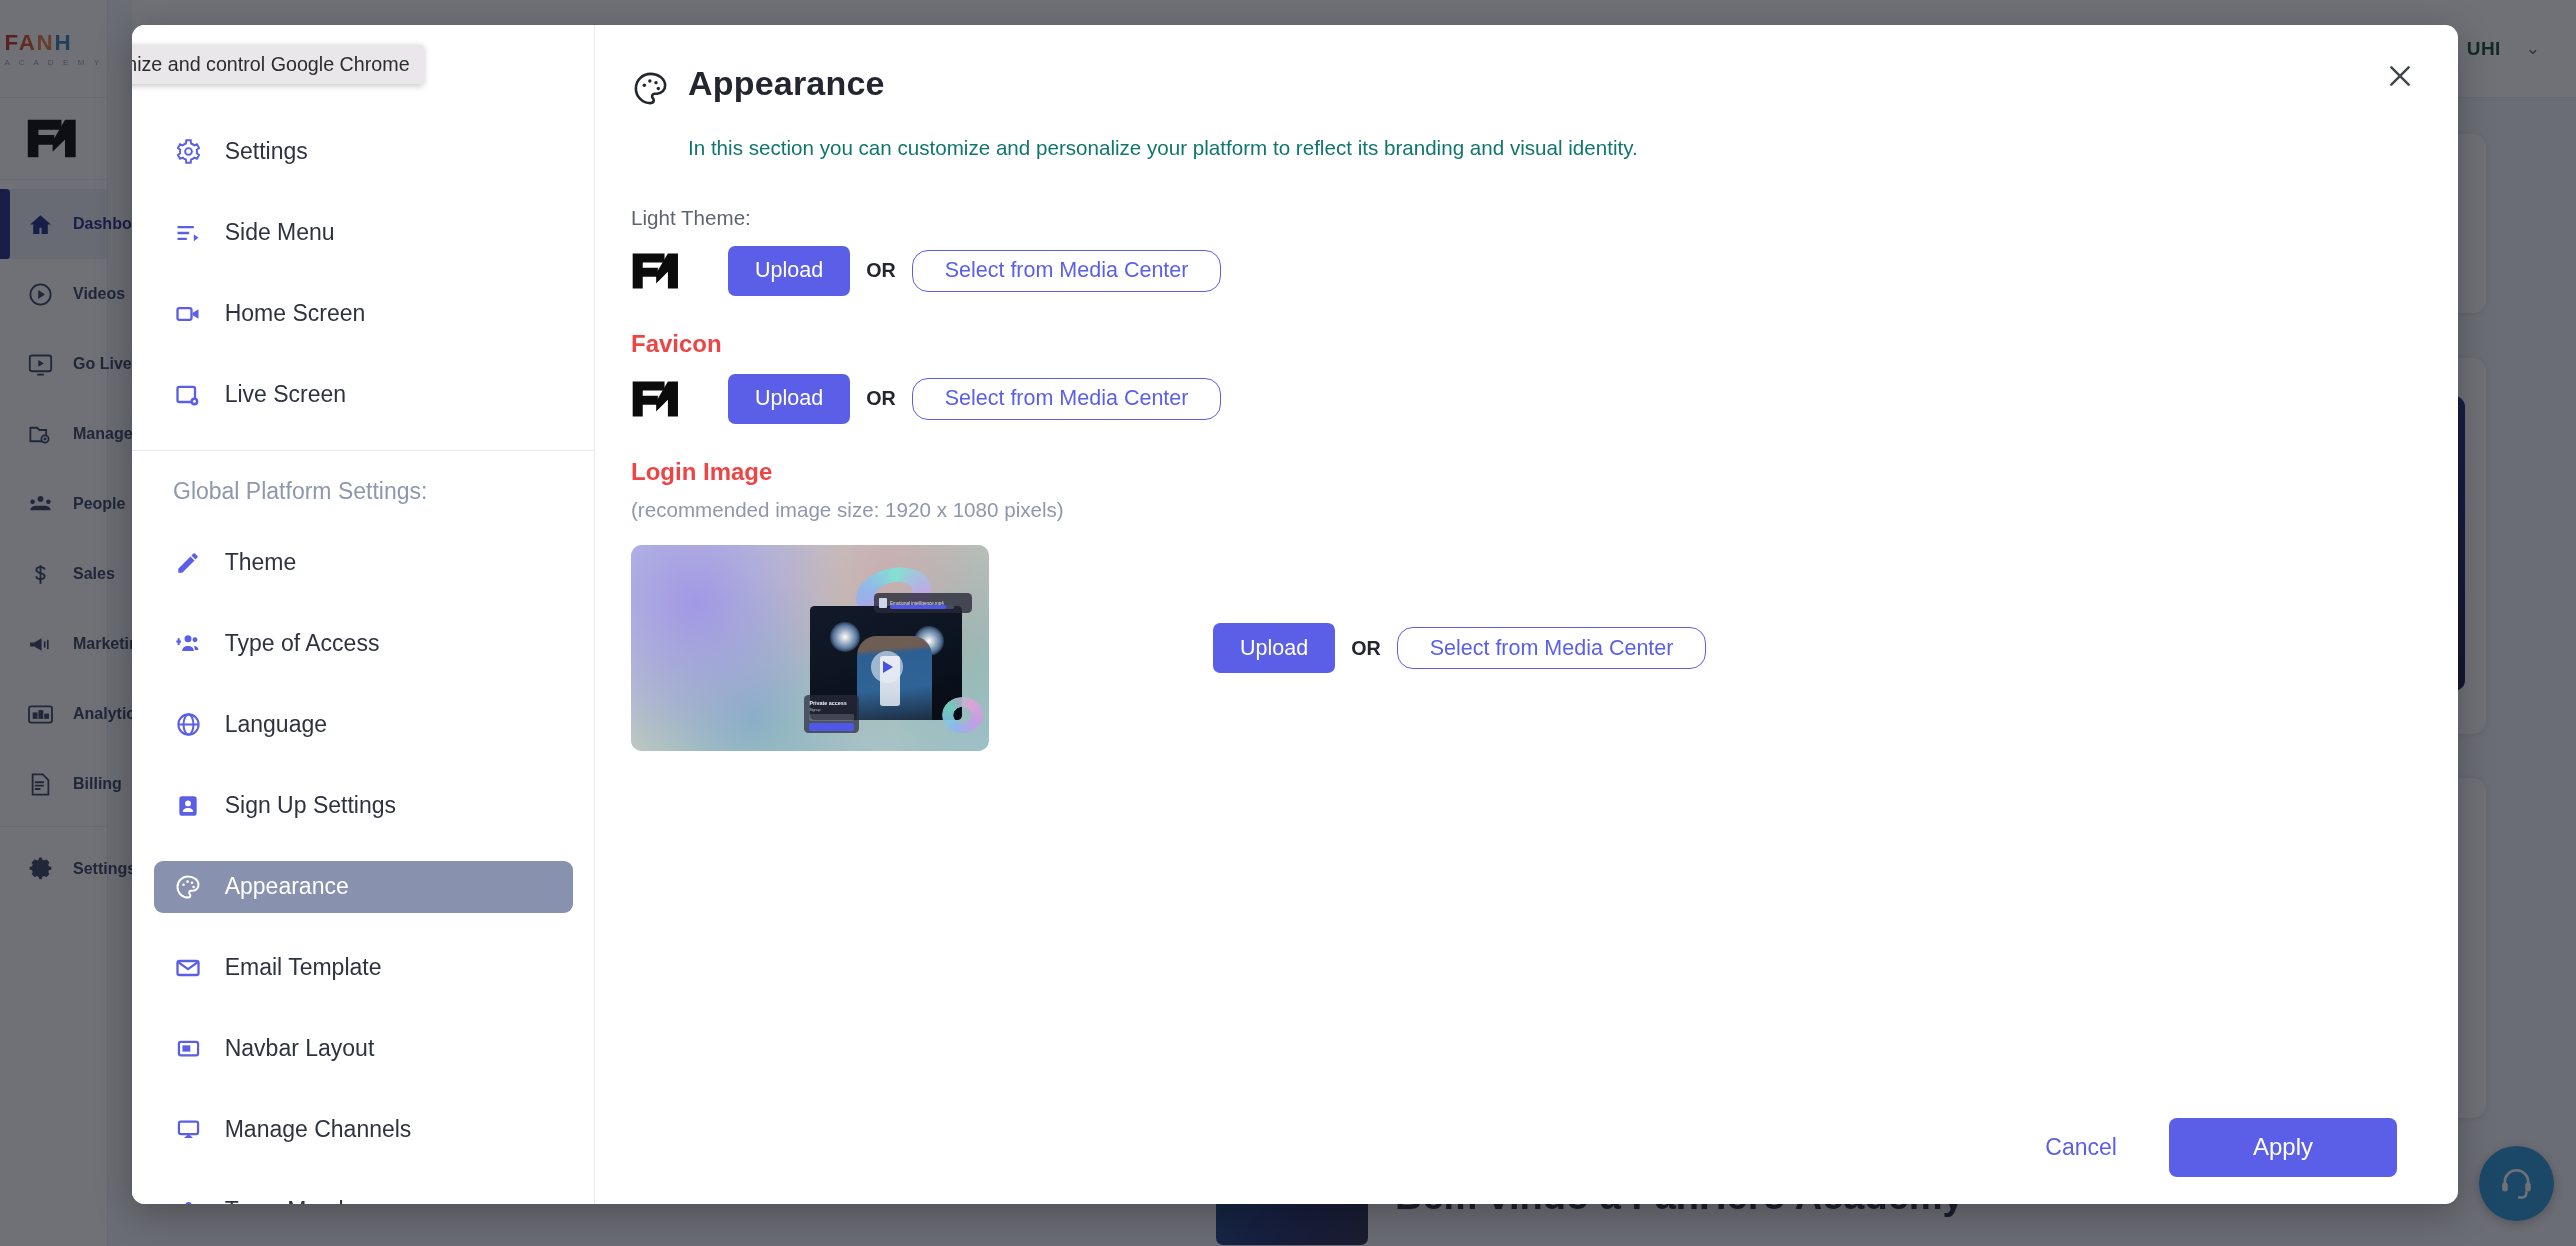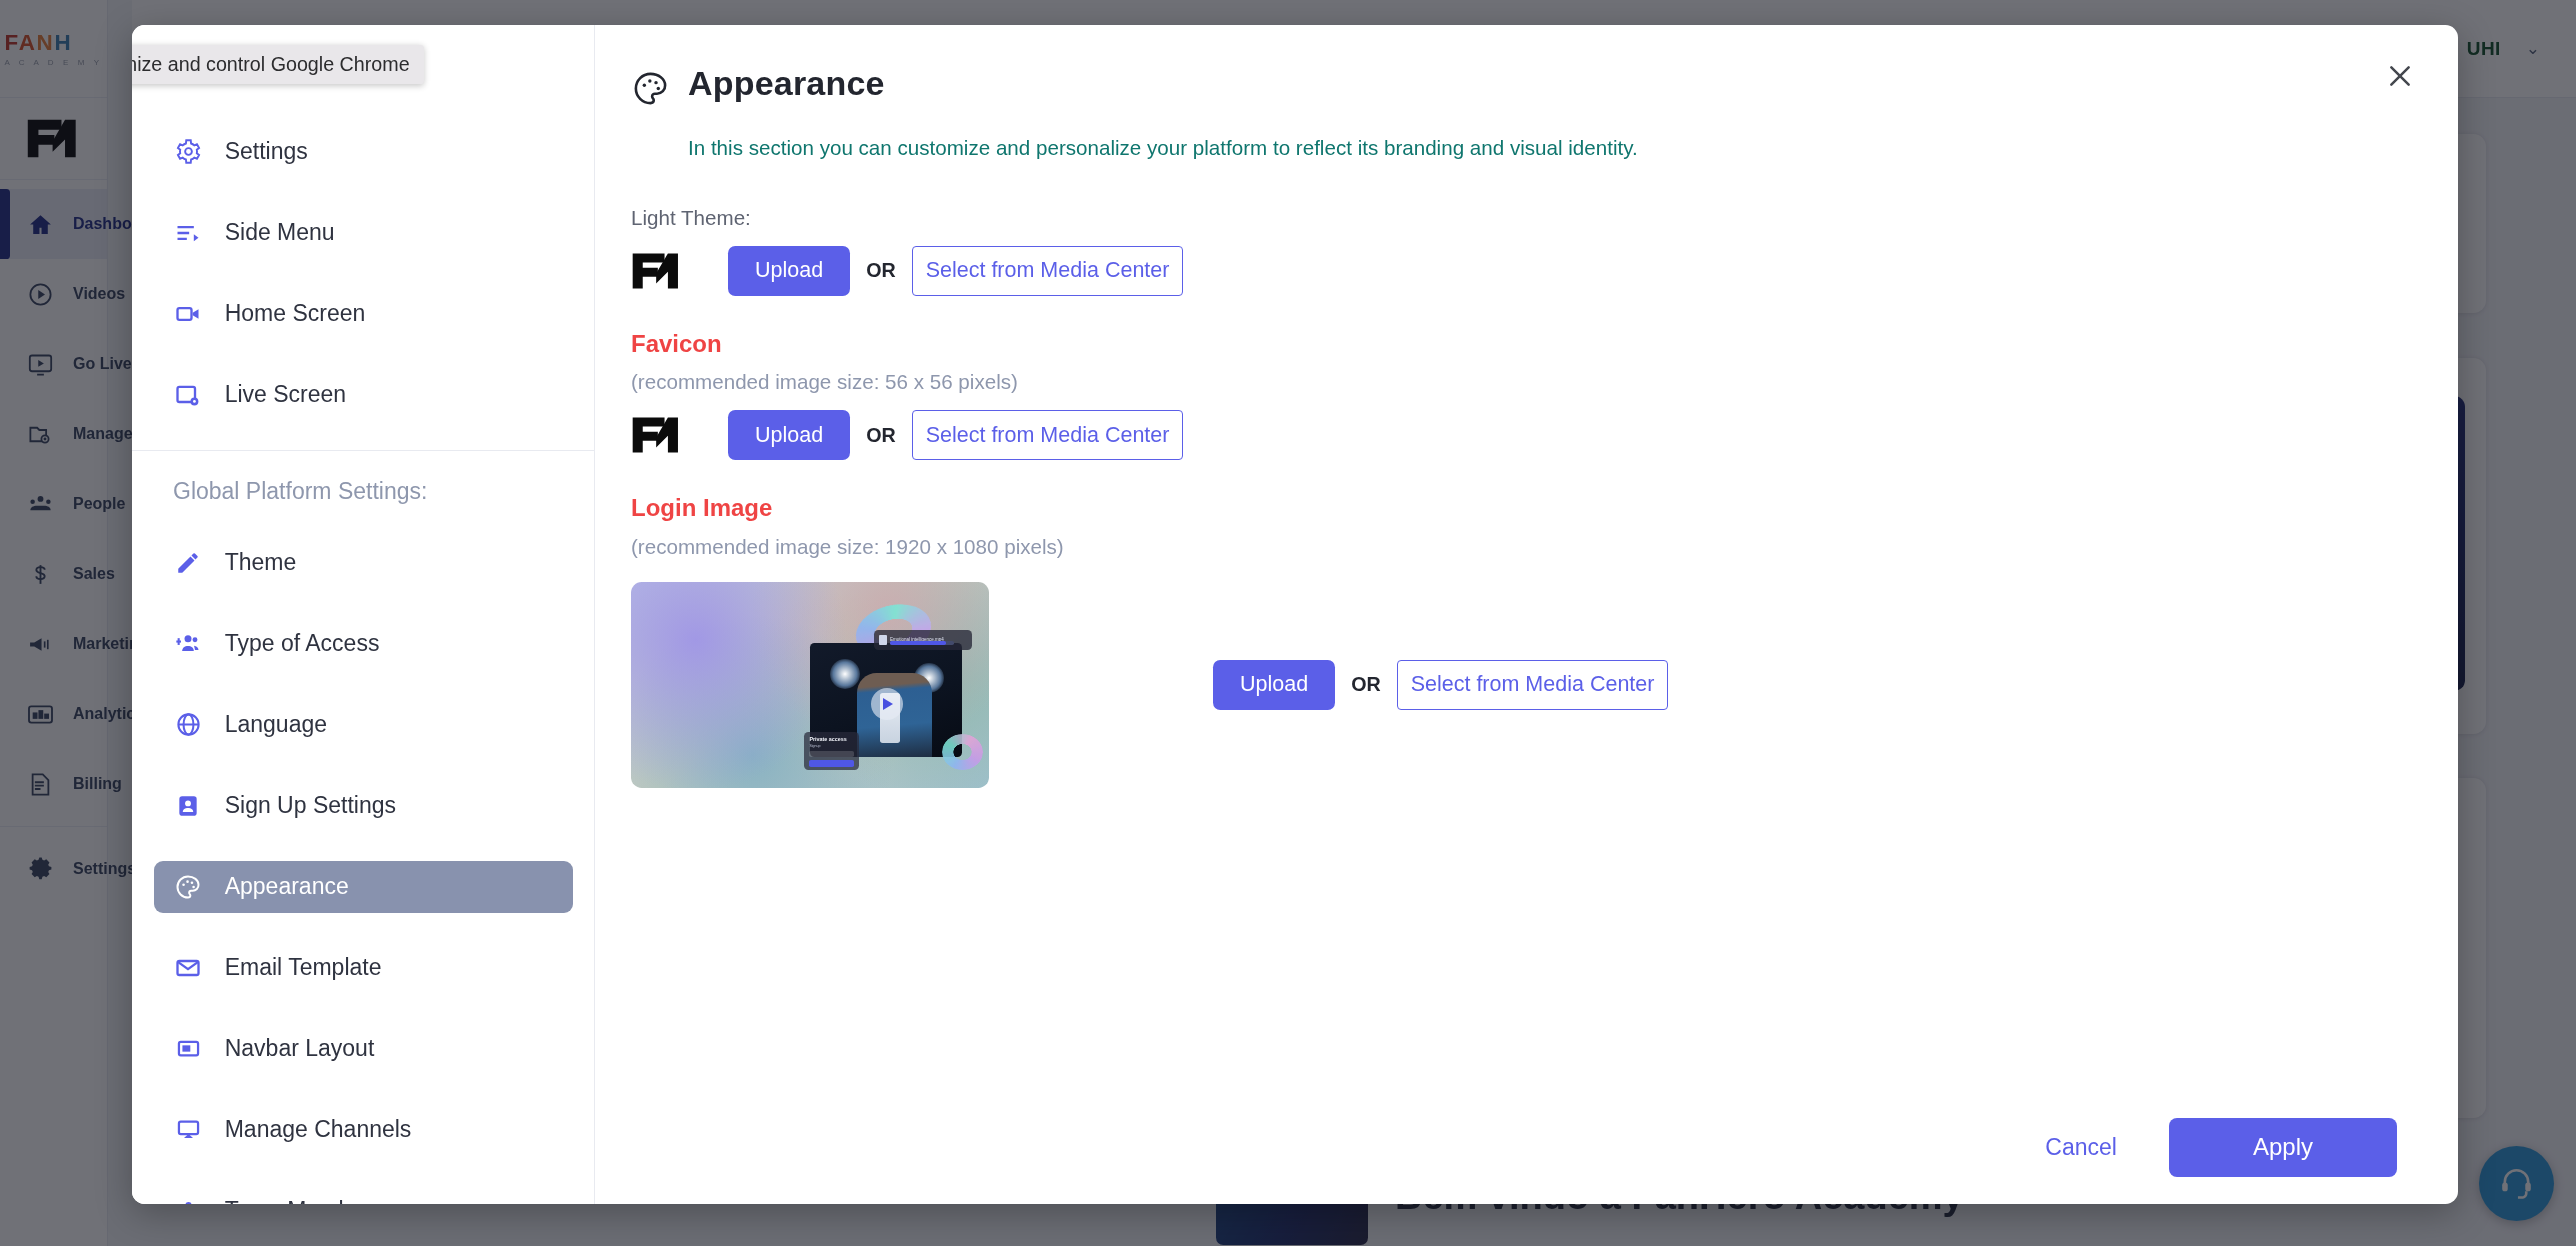--- a/index.html
+++ b/index.html
@@ -165,21 +165,21 @@
   .upload-row { display: flex; align-items: center; gap: 0; margin-top: 16px; }
   .thumb-mark { width: 97px; flex: none; display: flex; align-items: center; justify-content: flex-start; }
   .btn-upload {
     background: #5b5fe8; color: #fff; font-size: 21.5px;
     border: none; border-radius: 7.2px; height: 50px; padding: 0 27px;
     cursor: pointer; font-family: inherit;
   }
   .or-text { font-size: 19.7px; font-weight: 700; color: #23262f; margin: 0 16px; }
   .btn-media {
     background: #fff; color: #5b5fe8; font-size: 21.5px;
-    border: 1.8px solid #5b5fe8; border-radius: 4px; height: 50px; padding: 0 13px;
+    border: 1.8px solid #5b5fe8; border-radius: 16px; height: 42px; padding: 0 32px;
     cursor: pointer; font-family: inherit;
   }
 
   .section-gap { height: 34px; }
 
   
   .login-row { display: flex; align-items: center; margin-top: 23px; }
   .login-thumb {
     width: 358px; height: 206px; border-radius: 10.7px; flex: none;
     position: relative; overflow: hidden;
@@ -656,21 +656,20 @@
           <button class="btn-upload">Upload</button>
           <span class="or-text">OR</span>
           <button class="btn-media">Select from Media Center</button>
         </div>
       </div>
 
       <div class="section-gap"></div>
 
       <div>
         <div class="field-title">Favicon</div>
-        <div class="field-hint">(recommended image size: 56 x 56 pixels)</div>
         <div class="upload-row">
           <div class="thumb-mark">
             <svg width="52" height="50" viewBox="0 0 62 46">
               <path d="M2 2 H40 V13 H14 V19 H32 V30 H14 V44 H2 Z" fill="#0b0b0b"></path>
               <path d="M44 2 H56 V44 H44 V24 L30 38 V26 Z" fill="#0b0b0b"></path>
             </svg>
           </div>
           <button class="btn-upload">Upload</button>
           <span class="or-text">OR</span>
           <button class="btn-media">Select from Media Center</button>

